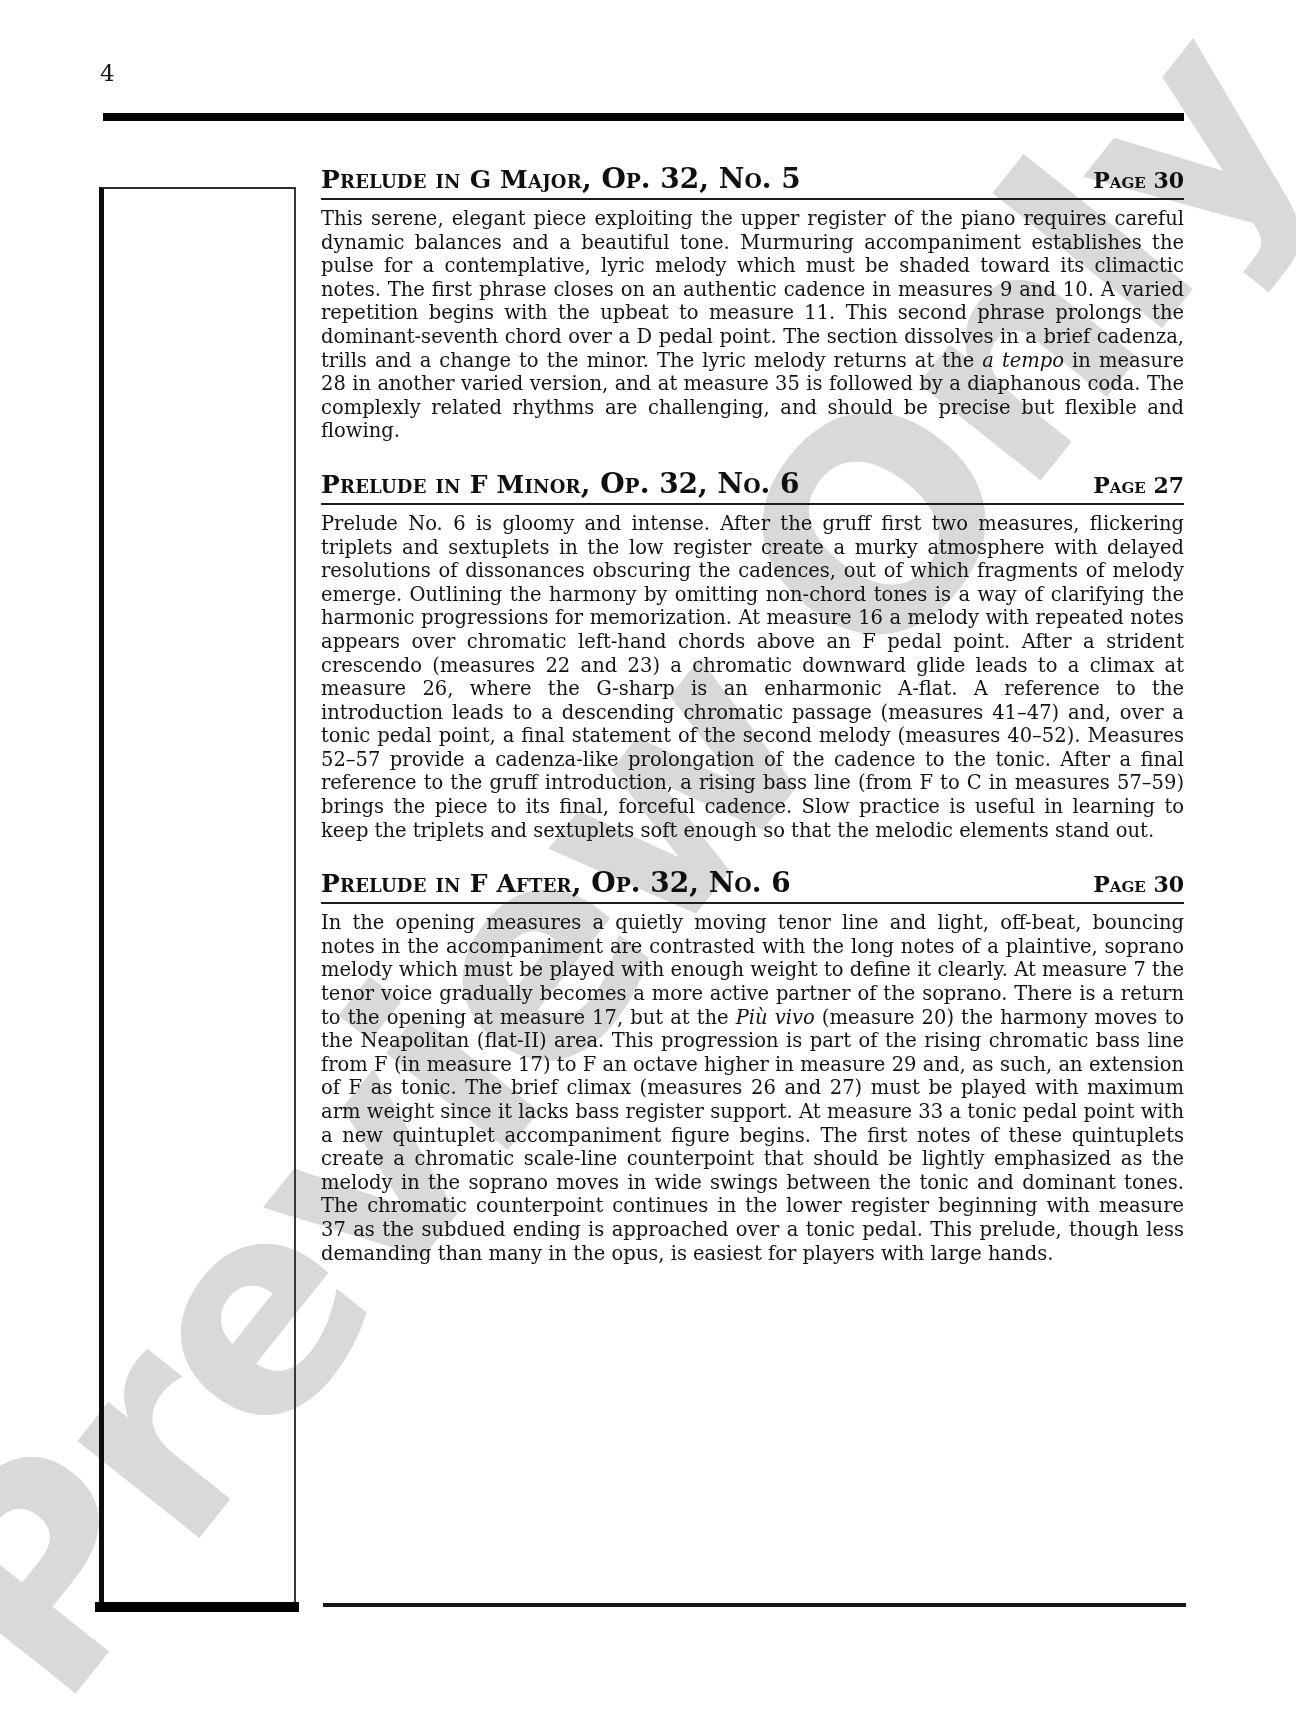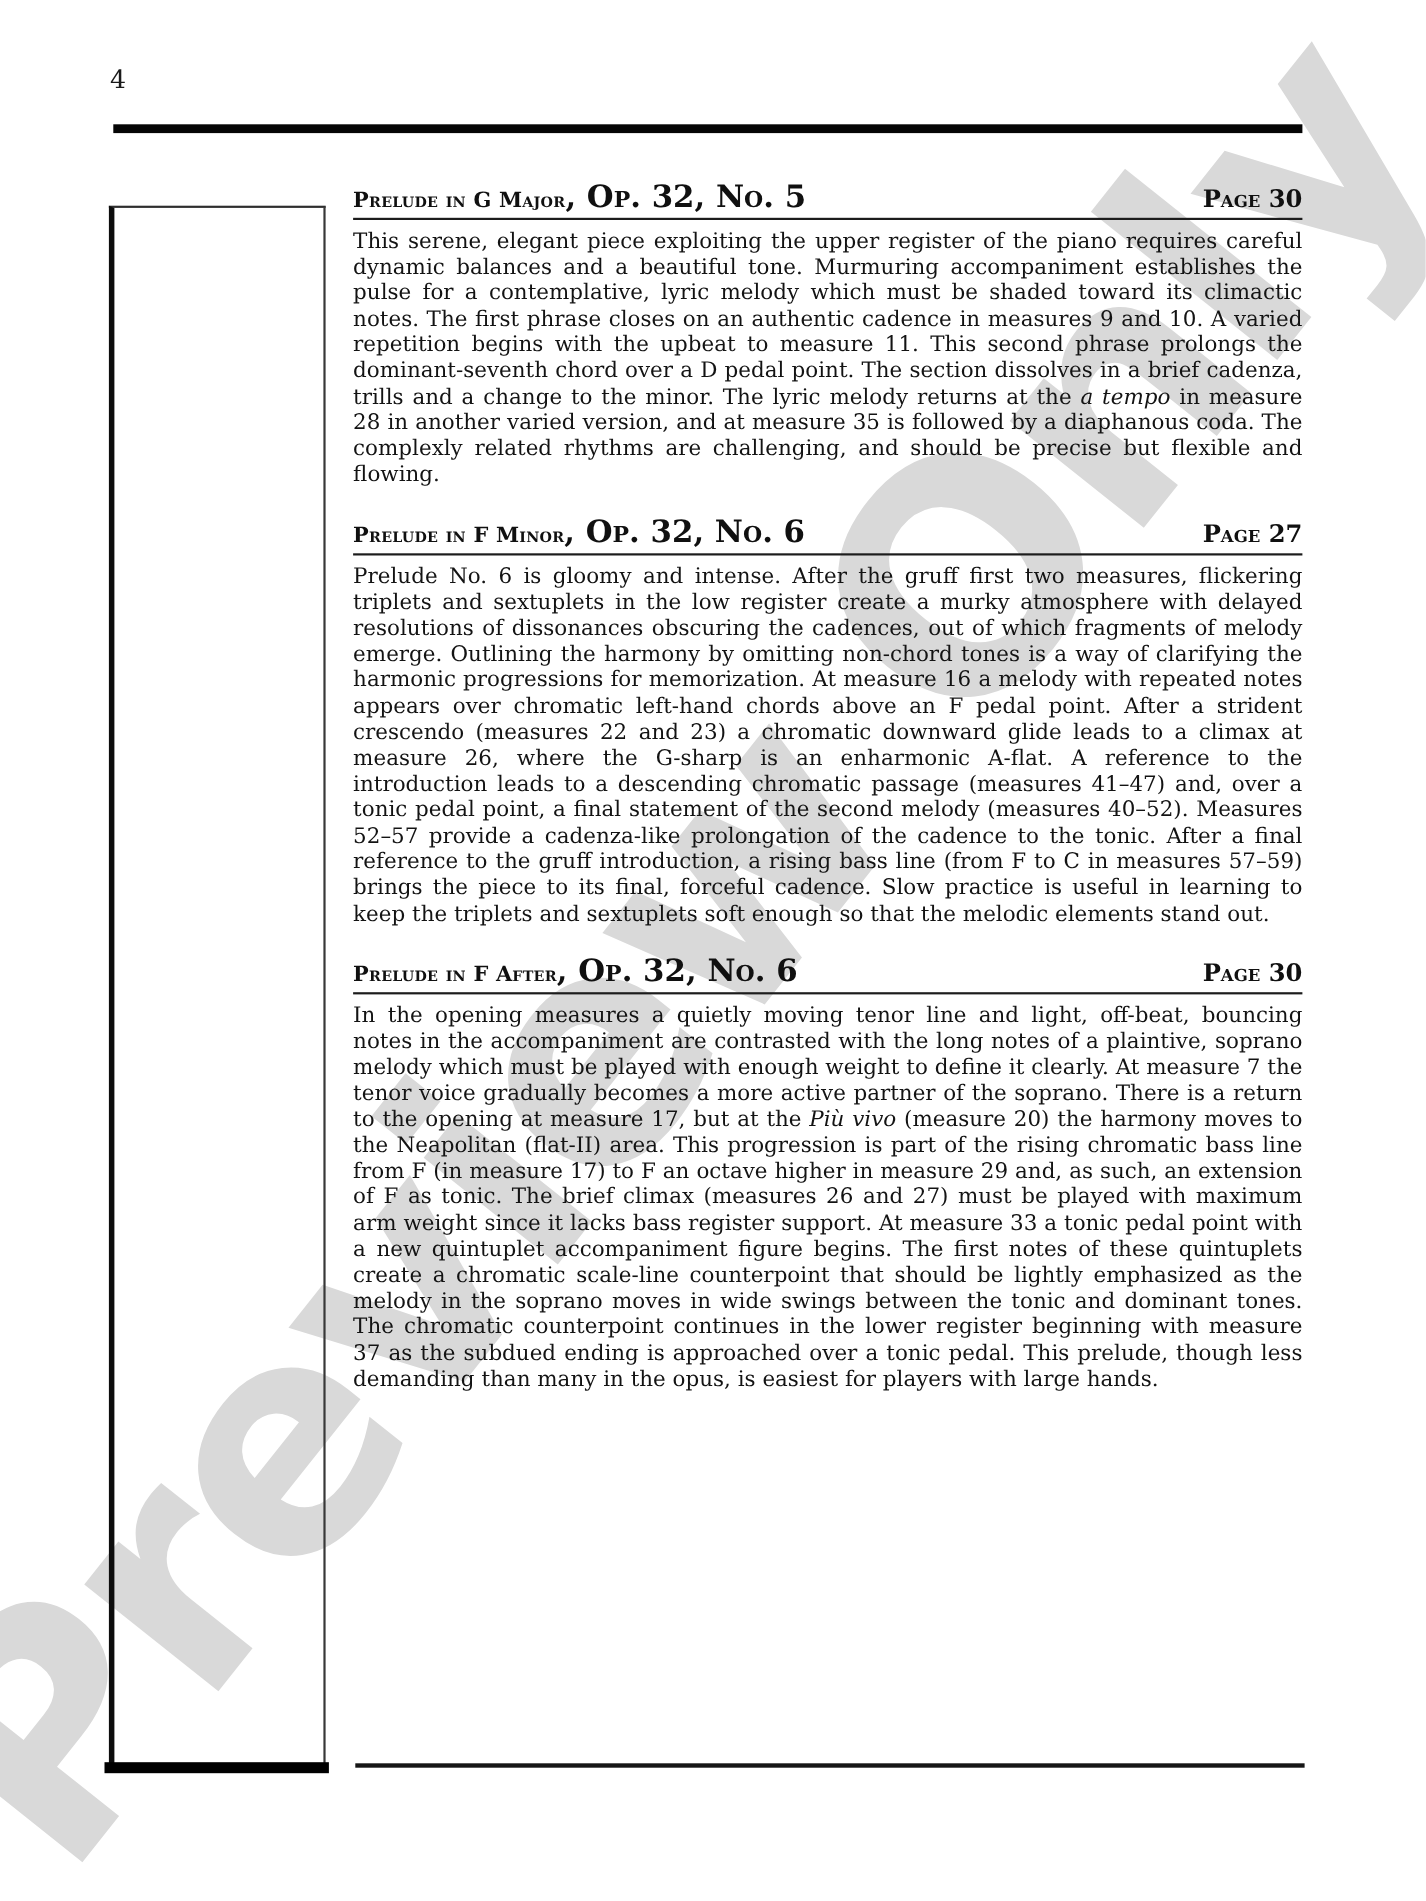--- a/index.html
+++ b/index.html
@@ -80,21 +80,21 @@
     display: flex;
     justify-content: space-between;
     align-items: baseline;
     border-bottom: 2.5px solid #1c1c1c;
     padding-bottom: 3px;
     margin-bottom: 7px;
   }
   .h-title {
     font-variant: small-caps;
     font-weight: bold;
-    font-size: 19px;
+    font-size: 25px;
     letter-spacing: 0.2px;
     color: #101010;
   }
   .h-opus {
     font-variant: small-caps;
     font-weight: bold;
     font-size: 28px;
     color: #101010;
   }
   .h-page {

